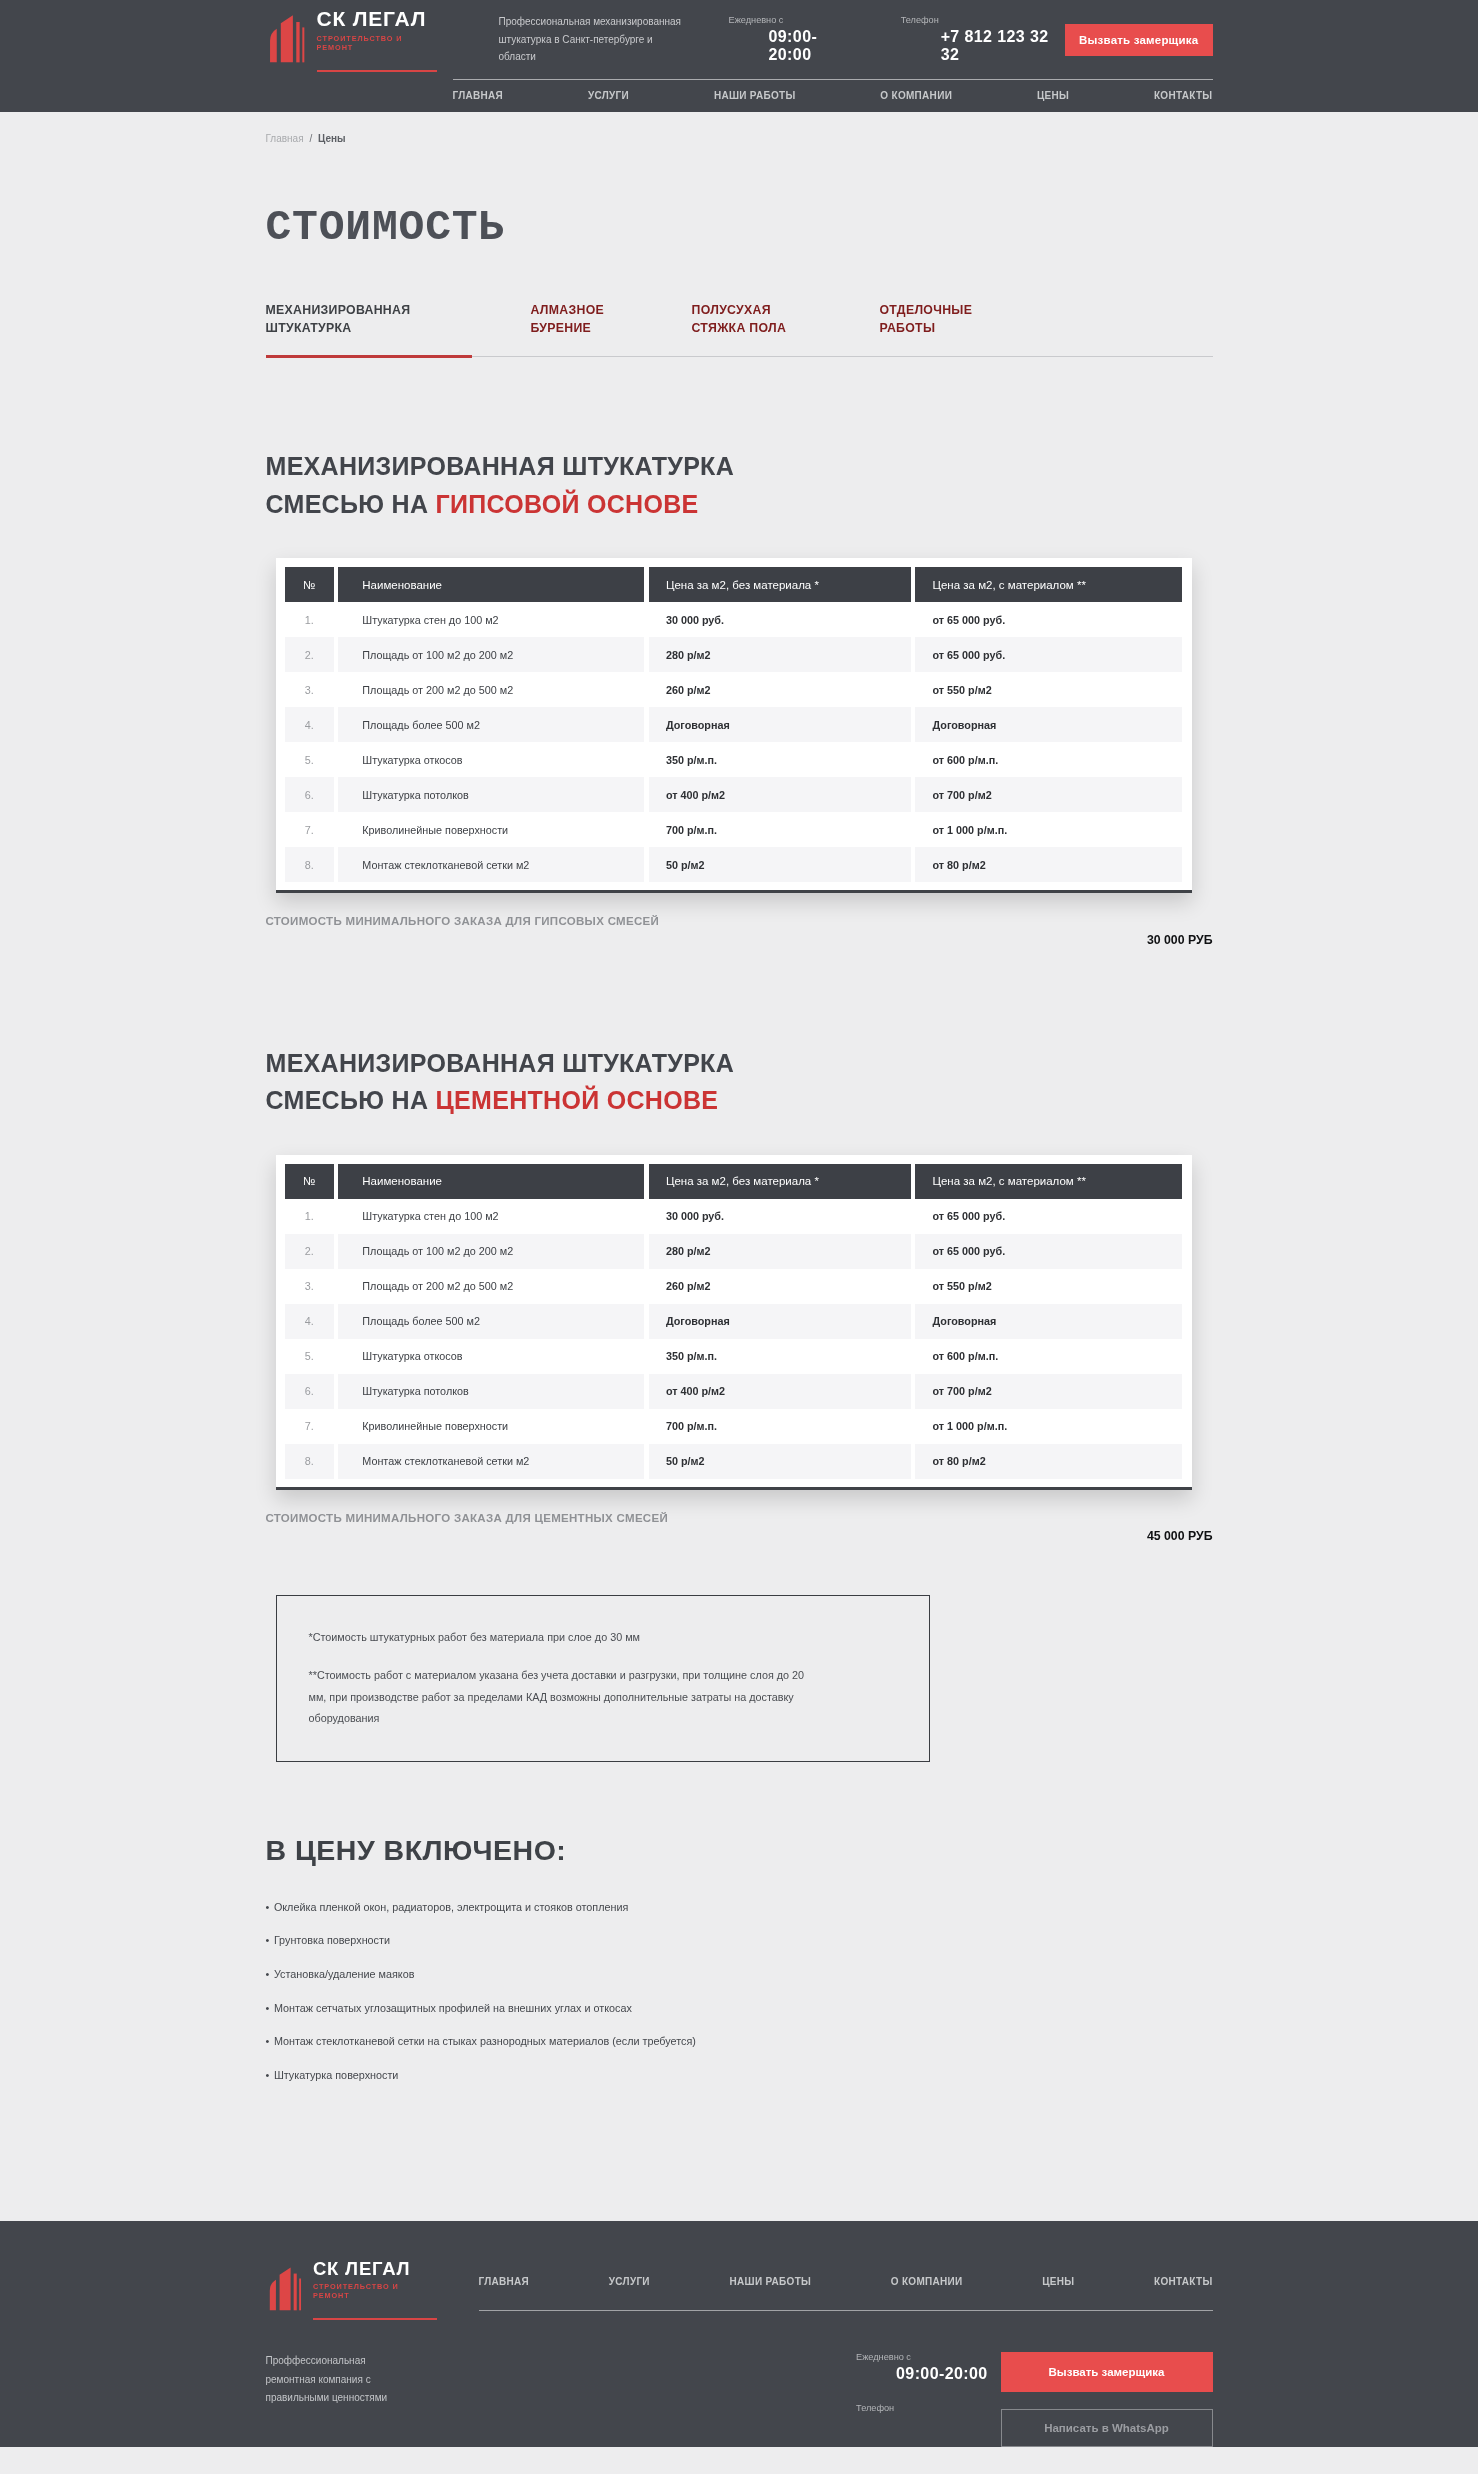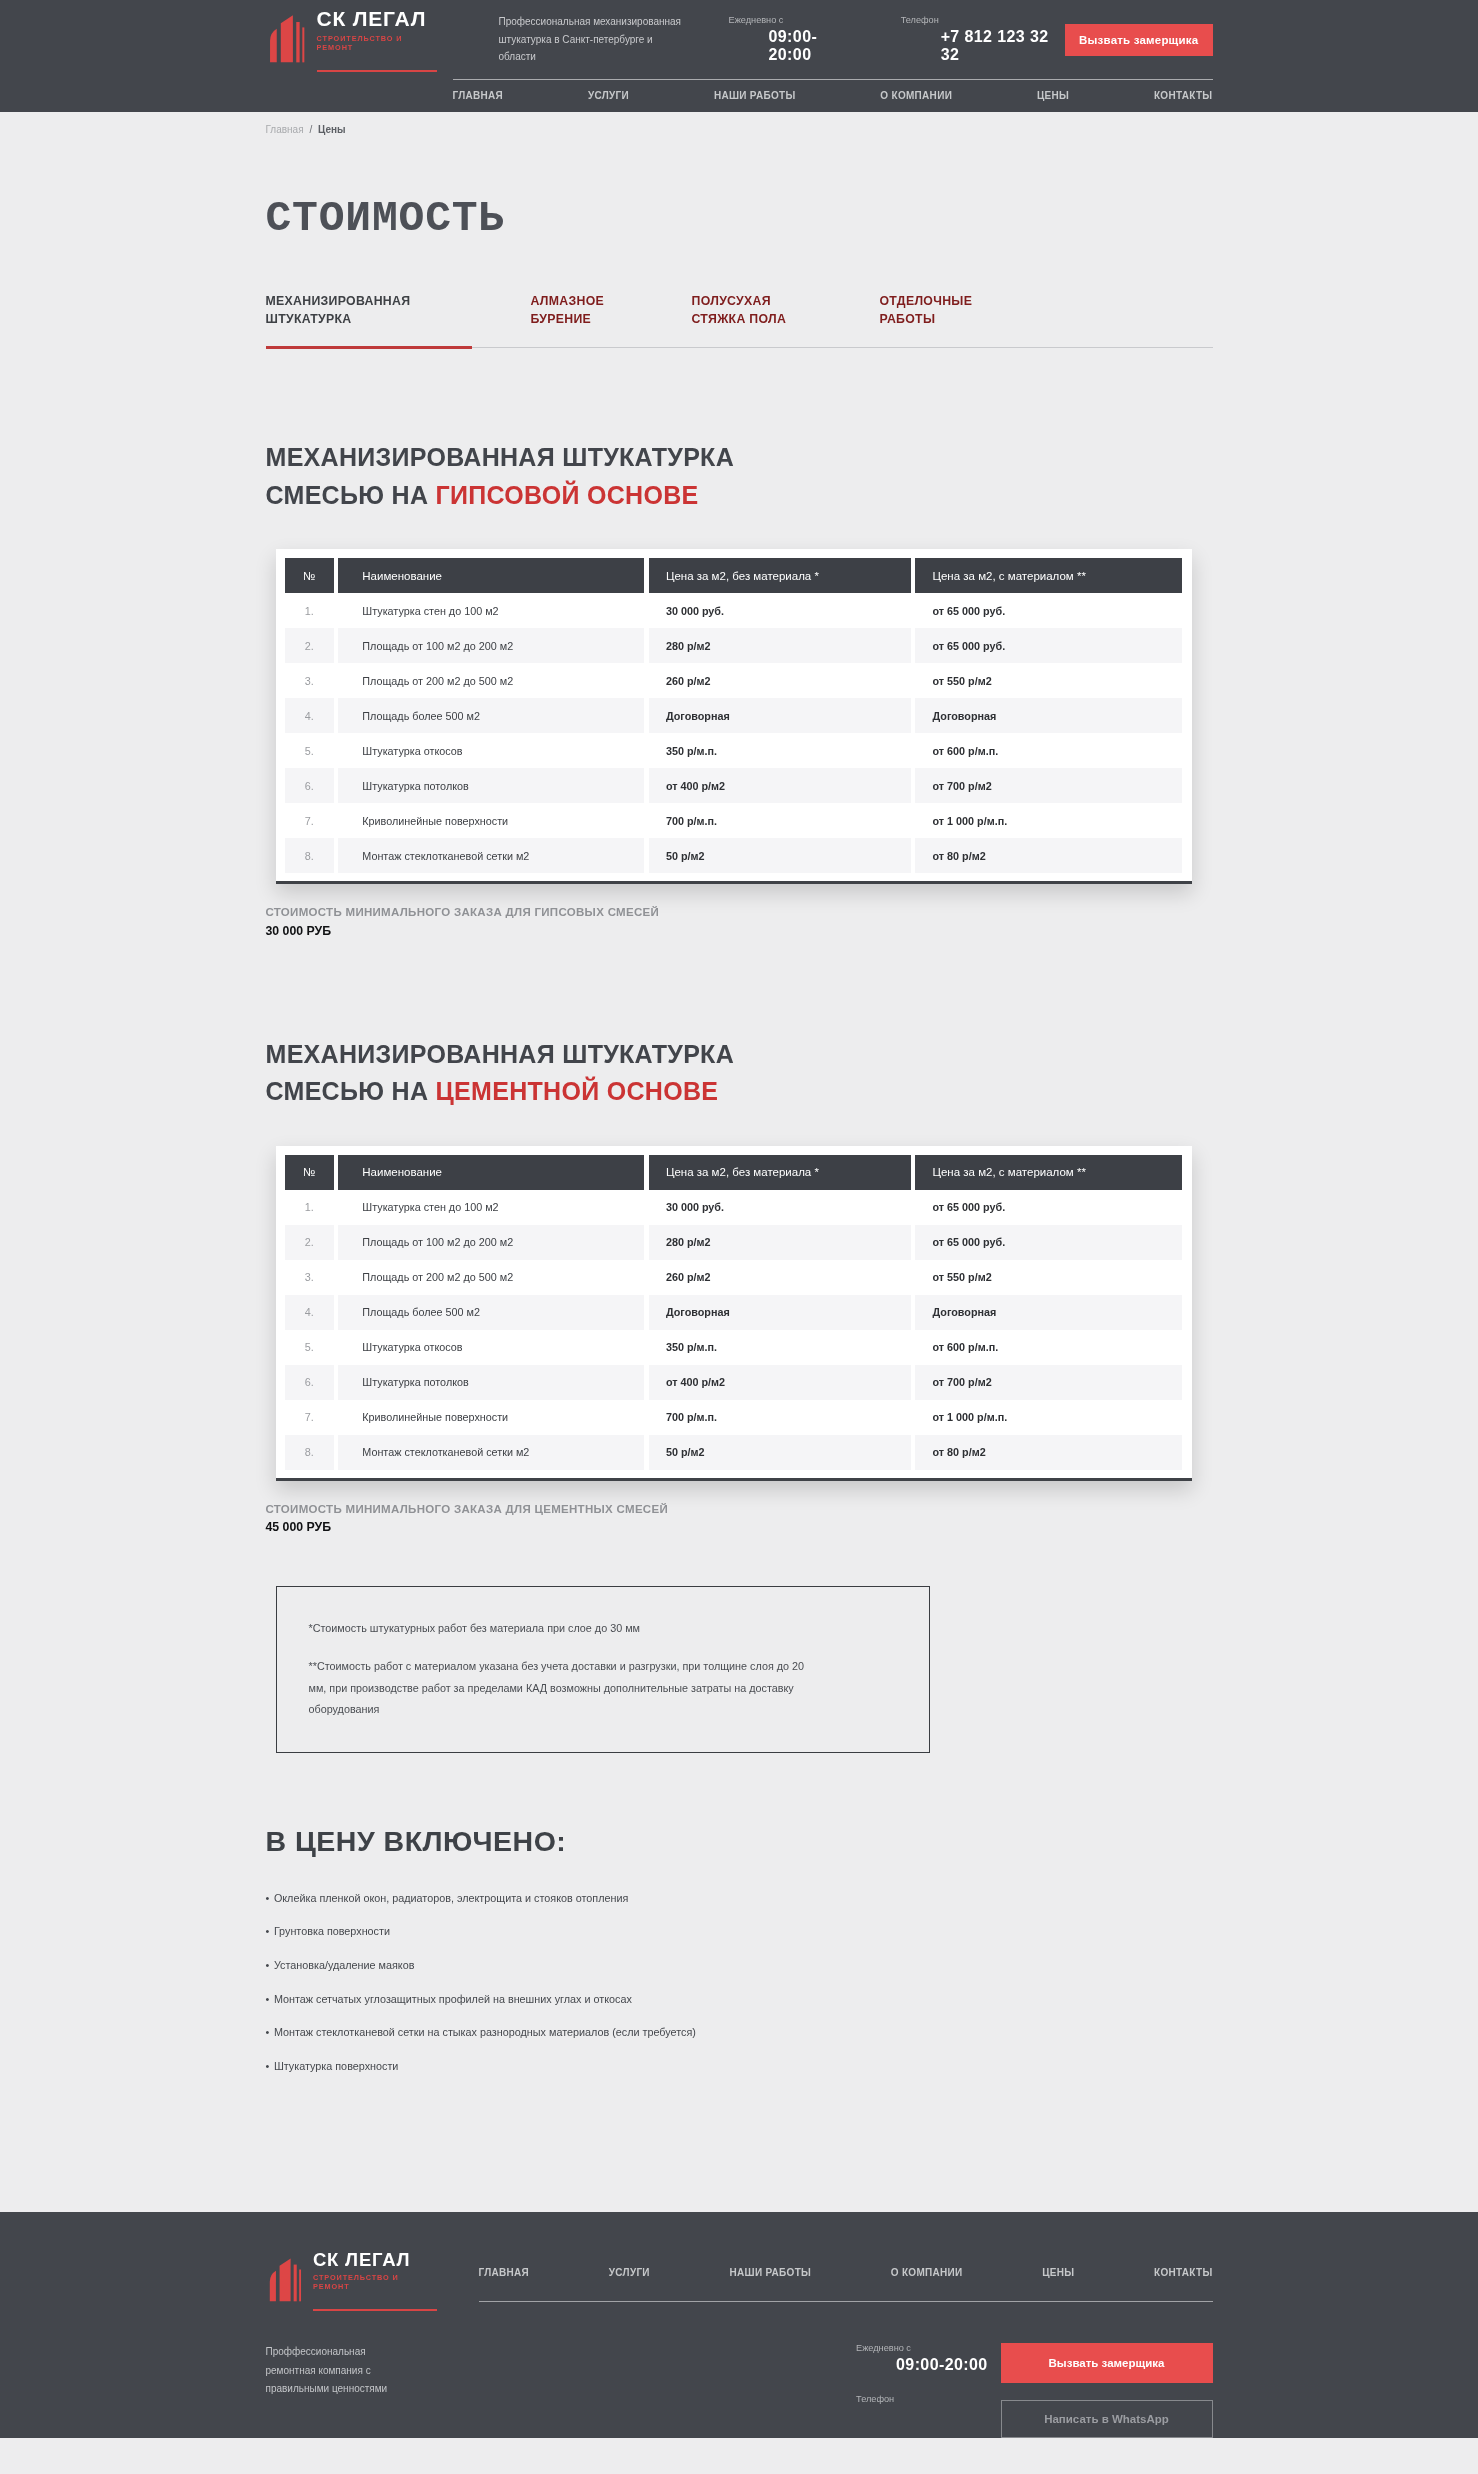--- a/index.html
+++ b/index.html
@@ -32,21 +32,21 @@
   }
   .header-nav {
     margin-left:187px; width:760px;
     border-top:0.8px solid rgba(255,255,255,0.55);
     display:flex; justify-content:space-between;
     padding:10px 0 10.8px;
   }
   .nav-link { font-size:10px; font-weight:600; letter-spacing:0.3px; color:#c6c8ca; cursor:pointer; }
 
   
-  .breadcrumb { padding-top:12px; font-size:10px; }
+  .breadcrumb { padding-top:21px; font-size:10px; }
   .bc-home { color:#a8aaad; cursor:pointer; }
   .bc-sep { color:#6e7176; margin:0 3.1px; }
   .bc-current { color:#5d6065; font-weight:600; }
   .page-title { margin-top:59px; font-size:43px; font-weight:800; line-height:1.16; letter-spacing:0.8px;font-family:Liberation Mono, monospace; }
   .page-title .t1 { color:#4d5057; display:block; }
   .page-title .t2 { color:#0b0c0d; display:block; }
 
   
   .tabs { margin-top:48px; display:flex; gap:59px; border-bottom:0.8px solid #c9cacd; }
   .tab { font-size:12.3px; font-weight:600; line-height:1.5; letter-spacing:0.3px;
@@ -73,21 +73,21 @@
   .c-name { padding-left:24px; }
   .c-p1, .c-p2 { padding-left:17px; }
   .t-body .t-row:nth-child(even) .t-cell { background:#f5f5f7; }
   .t-body .t-row:nth-child(odd) .t-cell { background:#ffffff; }
   .t-body .c-num { color:#9a9ca0; font-size:10.8px; justify-content:center; }
   .t-body .c-name { color:#3e4146; font-size:10.8px; }
   .t-body .c-p1, .t-body .c-p2 { color:#2e3034; font-size:10.8px; font-weight:700; }
 
   .min-order { margin-top:20px; line-height:1.55; }
   .min-order .mo-label { font-size:11.5px; font-weight:700; letter-spacing:0.3px; color:#8f9195; display:block; }
-  .min-order .mo-value { font-size:12.3px; font-weight:800; color:#101113; display:block; }
+  .min-order .mo-value { font-size:12.3px; font-weight:800; color:#101113; display:block;text-align:right; }
 
   .cement-gap { margin-top:95px; }
 
   
   .note-box { margin-top:48px; margin-left:10px; width:654px; border:1.5px solid #3a3d42;
               padding:31px 32px; font-size:10.8px; color:#4a4d52; }
   .note-box p { line-height:2.0; max-width:500px; }
   .note-box p + p { margin-top:17px; }
 
   

